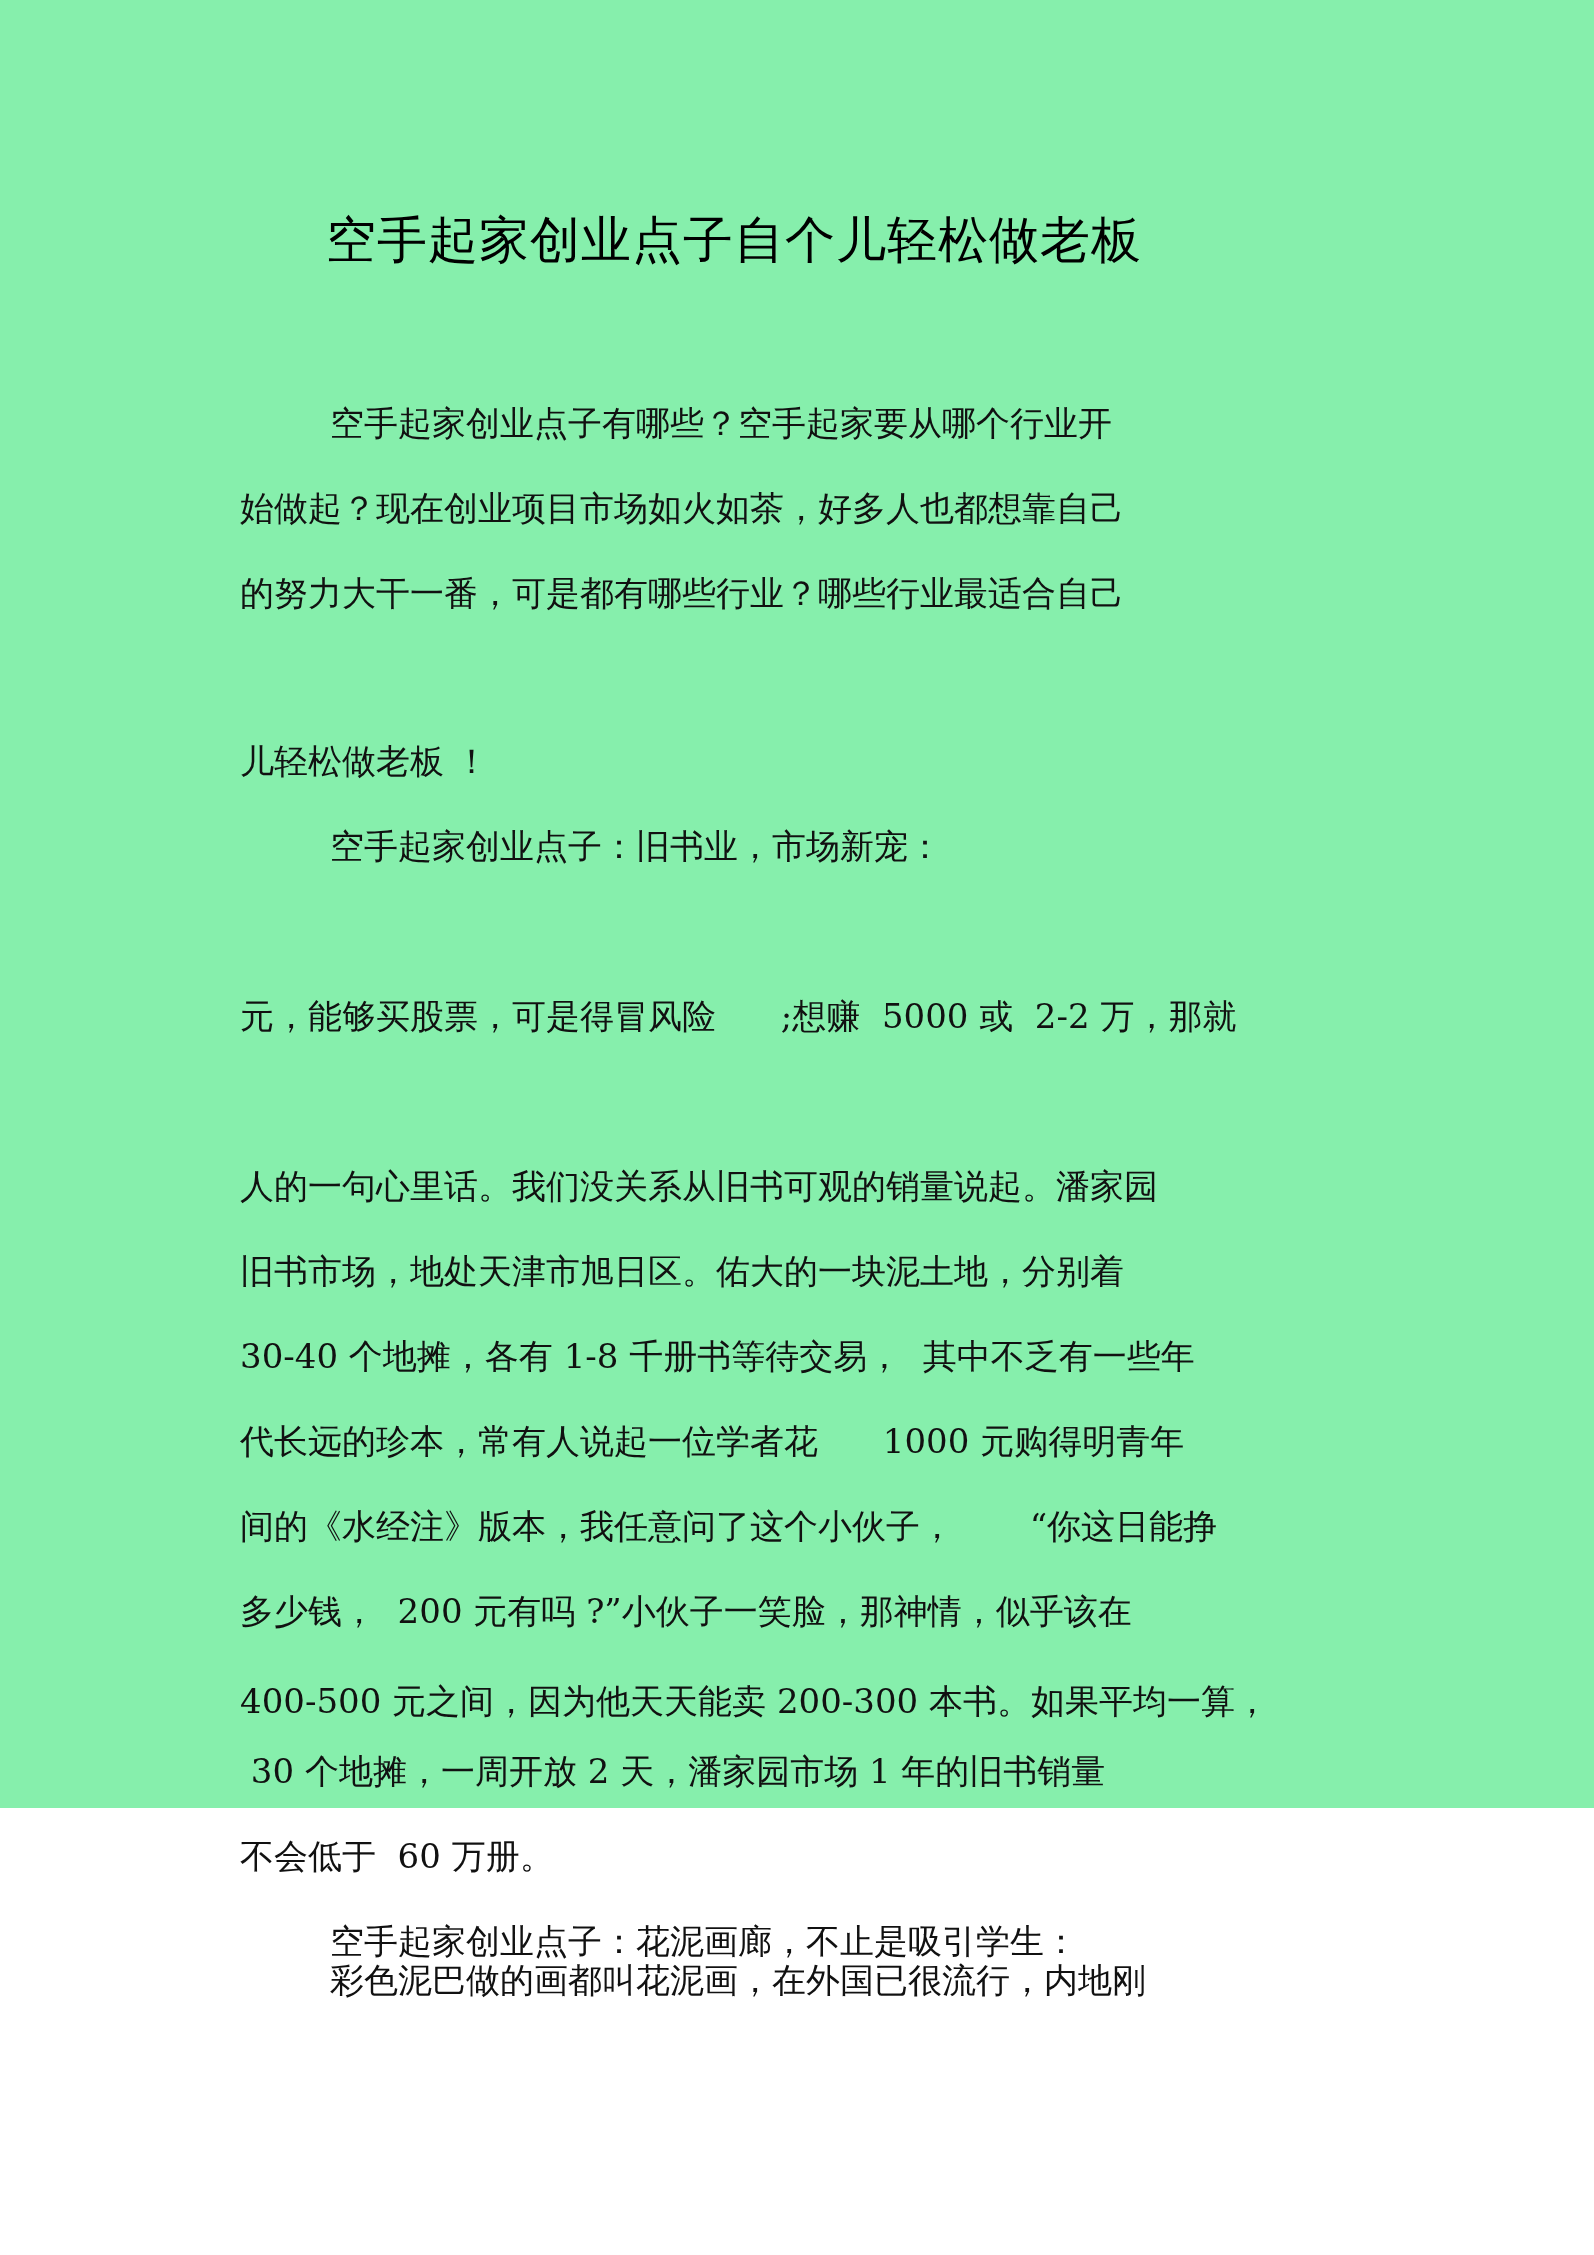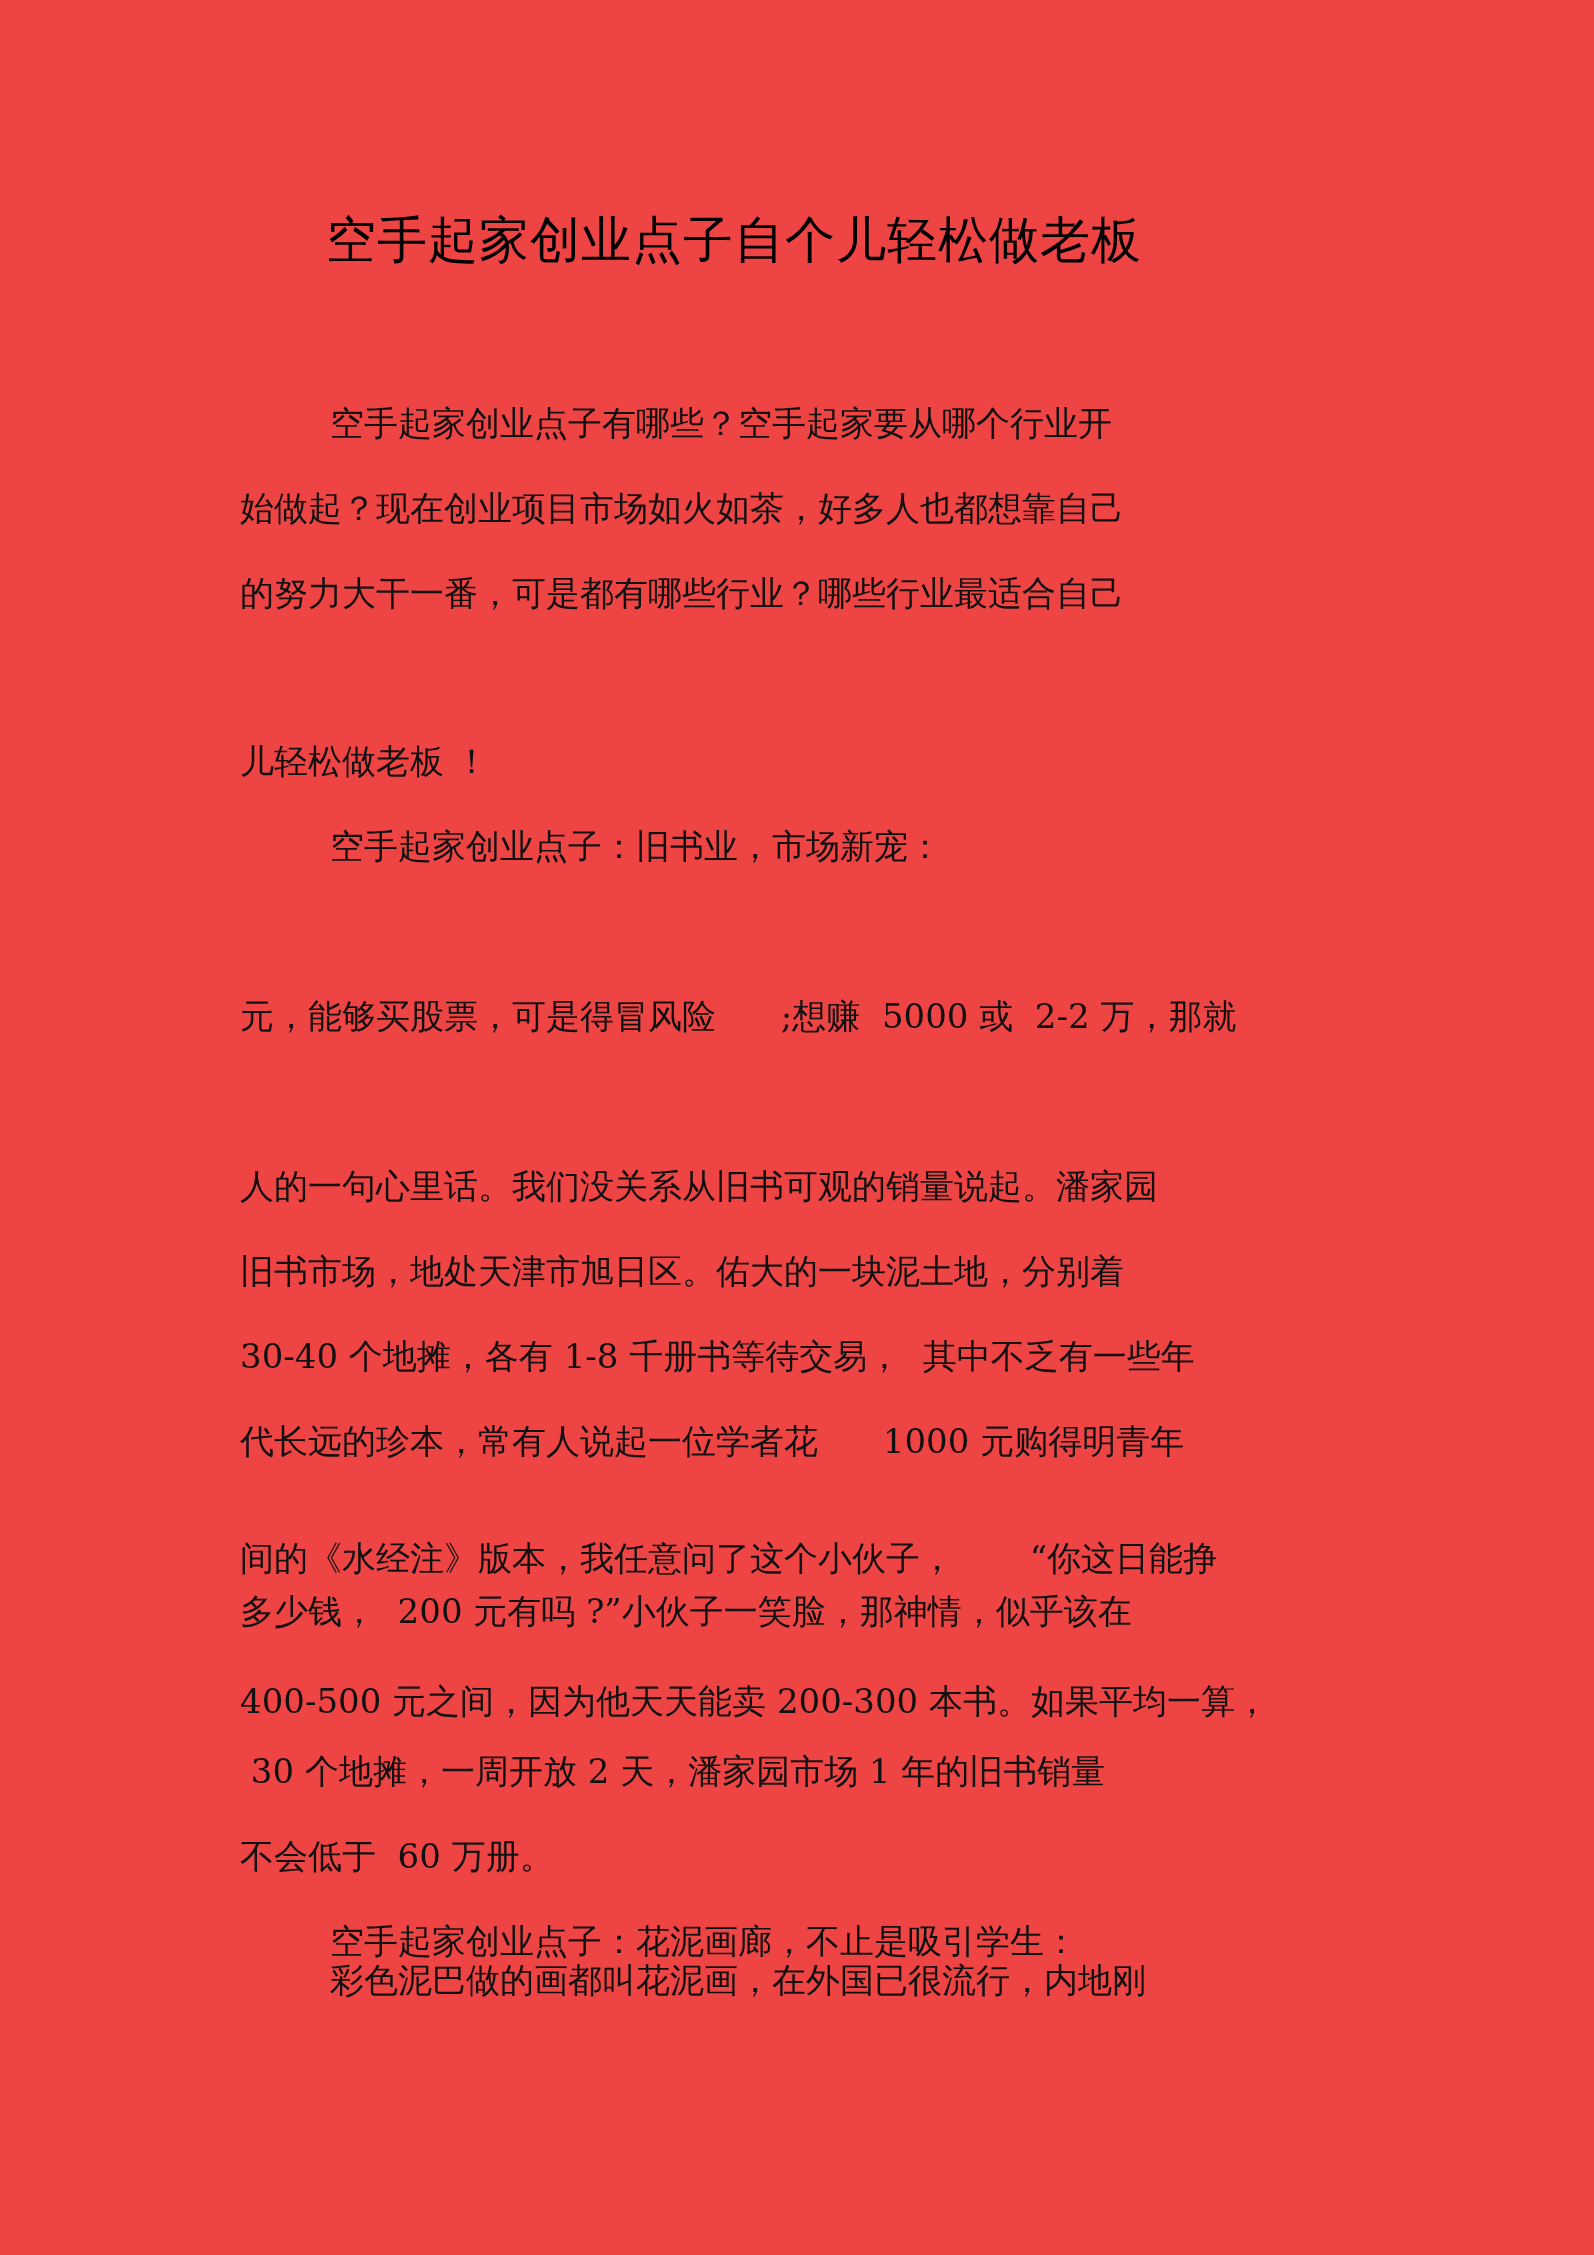--- a/index.html
+++ b/index.html
@@ -12,22 +12,22 @@
       height: 2255px;
       position: relative;
       overflow: hidden;
       font-family: "DejaVu Serif", "Liberation Serif", serif;
       color: #111111;
     }
     .page {
       position: absolute;
       left: 0; top: 0;
       width: 1594px;
-      height: 2255px;
-      background: #ef4444;
+      height: 1808px;
+      background: #86efac;
       text-decoration: underline;
     }
     .title {
       position: absolute;
       left: 326px;
       top: 210px;
       font-size: 50px;
       line-height: 60px;
       white-space: nowrap;
       letter-spacing: 1px;
@@ -51,20 +51,20 @@
   <div class="line" style="left: 330px; top: 385px;">空手起家创业点子有哪些？空手起家要从哪个行业开</div>
   <div class="line" style="left: 240px; top: 470px; text-align: right;">始做起？现在创业项目市场如火如茶，好多人也都想靠自己</div>
   <div class="line" style="left: 240px; top: 555px;">的努力大干一番，可是都有哪些行业？哪些行业最适合自己</div>
   <div class="line" style="left: 240px; top: 723px;">儿轻松做老板 ！</div>
   <div class="line" style="left: 330px; top: 808px;">空手起家创业点子：旧书业，市场新宠：</div>
   <div class="line" style="left: 240px; top: 978px;">元，能够买股票，可是得冒风险      ;想赚  5000 或  2-2 万，那就</div>
   <div class="line" style="left: 240px; top: 1148px;">人的一句心里话。我们没关系从旧书可观的销量说起。潘家园</div>
   <div class="line" style="left: 240px; top: 1233px;">旧书市场，地处天津市旭日区。佑大的一块泥土地，分别着</div>
   <div class="line" style="left: 240px; top: 1318px;">30-40 个地摊，各有 1-8 千册书等待交易，  其中不乏有一些年</div>
   <div class="line" style="left: 240px; top: 1403px;">代长远的珍本，常有人说起一位学者花      1000 元购得明青年</div>
-  <div class="line" style="left: 240px; top: 1520px;">间的《水经注》版本，我任意问了这个小伙子，       “你这日能挣</div>
+  <div class="line" style="left: 240px; top: 1488px;">间的《水经注》版本，我任意问了这个小伙子，       “你这日能挣</div>
   <div class="line" style="left: 240px; top: 1573px;">多少钱，  200 元有吗 ?”小伙子一笑脸，那神情，似乎该在</div>
   <div class="line" style="left: 240px; top: 1663px;">400-500 元之间，因为他天天能卖 200-300 本书。如果平均一算，</div>
   <div class="line" style="left: 240px; top: 1733px;"> 30 个地摊，一周开放 2 天，潘家园市场 1 年的旧书销量</div>
   <div class="line" style="left: 240px; top: 1818px;">不会低于  60 万册。</div>
   <div class="line" style="left: 330px; top: 1903px;">空手起家创业点子：花泥画廊，不止是吸引学生：</div>
   <div class="line" style="left: 330px; top: 1942px; text-align: right;">彩色泥巴做的画都叫花泥画，在外国已很流行，内地刚</div>
 </div>
 
 </body></html>

